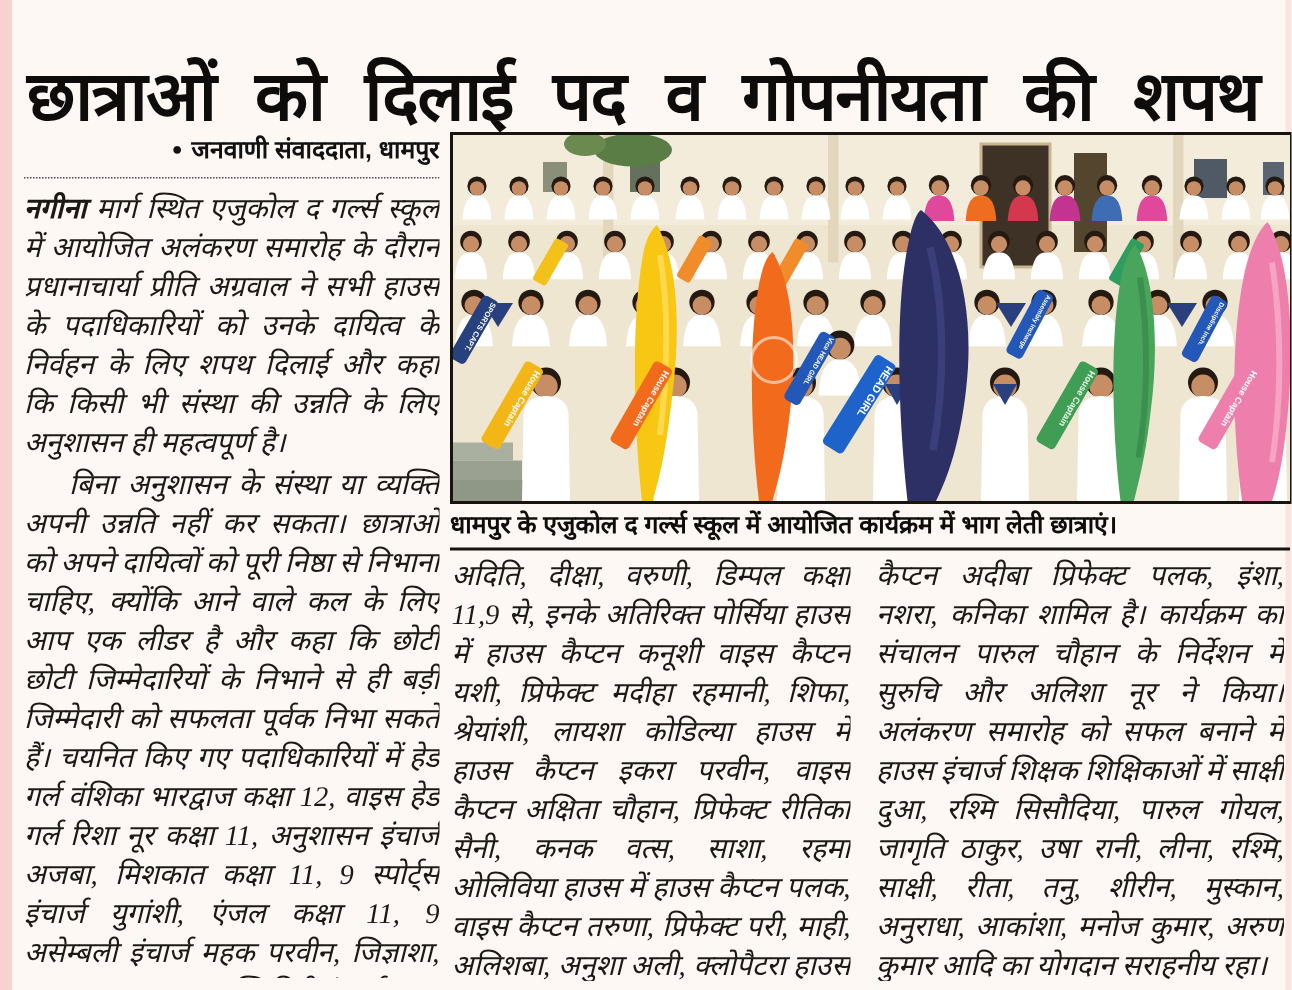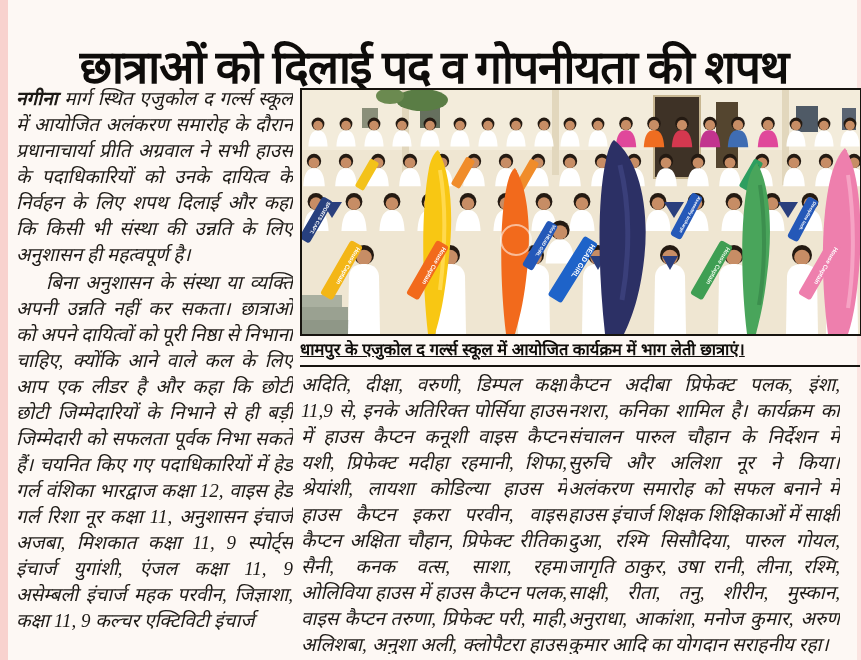--- a/index.html
+++ b/index.html
@@ -7,28 +7,28 @@
     width:861px;height:660px;position:relative;overflow:hidden;
     background:#fdf8f4;color:#161310;
     font-family:"Liberation Serif","DejaVu Serif",serif;
   }
   .edge-strip{position:absolute;left:0;top:0;width:8px;height:660px;background:#f8d2ce;}
   .edge-strip-r{position:absolute;right:0;top:0;width:4px;height:660px;background:#fbe3e0;}
 
   .headline{
     position:absolute;left:18px;top:4px;width:832px;
     font-size:46px;line-height:1.45;font-weight:bold;color:#0e0c0a;
-    text-align:center;white-space:nowrap;letter-spacing:-1px;
-    font-family:Liberation Serif, serif;
+    text-align:left;white-space:nowrap;letter-spacing:-1px;
+    font-family:Liberation Mono, monospace;
   }
 
   .col{position:absolute;text-align:justify;font-size:19px;line-height:26px;color:#1c1915;overflow:hidden;}
   .col-left{left:16px;top:86px;width:277px;height:566px;}
   .col-mid{left:301px;top:372px;width:266px;height:282px;}
-  .col-right{left:568px;top:372px;width:272px;height:282px;}
+  .col-right{left:584px;top:372px;width:272px;height:282px;}
 
   .byline{
     text-align:right;font-weight:bold;font-size:16.5px;color:#111;
     padding-bottom:5px;border-bottom:1px dotted #4a4a4a;margin-bottom:8px;
     font-family:"Liberation Sans","DejaVu Sans",sans-serif;
   }
   .byline .bullet{font-size:12px;vertical-align:2px;margin-right:6px;}
   .lead-word{font-weight:bold;}
   .para{margin:0 0 2px 0;font-style:italic;}
   .para.indent{text-indent:30px;}
@@ -37,33 +37,35 @@
     position:absolute;left:300px;top:88px;width:558px;height:244px;
     border:2px solid #17140f;background:#efe6d2;box-sizing:content-box;
   }
   .photo-frame svg{display:block;}
 
   .caption{
     position:absolute;left:300px;top:337px;width:560px;
     font-weight:bold;font-size:16.5px;color:#0f0d0a;
     padding-bottom:5px;border-bottom:2px solid #17140f;
     font-family:"Liberation Sans","DejaVu Sans",sans-serif;
-    text-decoration:underline;
   }
   svg text{font-family:"Liberation Sans","DejaVu Sans",sans-serif;}
 </style>
 </head>
 <body>
 
 <div class="edge-strip"></div>
 <div class="edge-strip-r"></div>
 
 <h1 class="headline">छात्राओं को दिलाई पद व गोपनीयता की शपथ</h1>
 
 <div class="col col-left">
+  <div class="byline">
+    <span class="bullet">●</span><span>जनवाणी संवाददाता, धामपुर</span>
+  </div>
   <p class="para"><span class="lead-word">नगीना</span><span> मार्ग स्थित एजुकोल द गर्ल्स स्कूल में आयोजित अलंकरण समारोह के दौरान प्रधानाचार्या प्रीति अग्रवाल ने सभी हाउस के पदाधिकारियों को उनके दायित्व के निर्वहन के लिए शपथ दिलाई और कहा कि किसी भी संस्था की उन्नति के लिए अनुशासन ही महत्वपूर्ण है।</span></p>
   <p class="para indent">बिना अनुशासन के संस्था या व्यक्ति अपनी उन्नति नहीं कर सकता। छात्राओं को अपने दायित्वों को पूरी निष्ठा से निभाना चाहिए, क्योंकि आने वाले कल के लिए आप एक लीडर है और कहा कि छोटी छोटी जिम्मेदारियों के निभाने से ही बड़ी जिम्मेदारी को सफलता पूर्वक निभा सकते हैं। चयनित किए गए पदाधिकारियों में हेड गर्ल वंशिका भारद्वाज कक्षा 12, वाइस हेड गर्ल रिशा नूर कक्षा 11, अनुशासन इंचार्ज अजबा, मिशकात कक्षा 11, 9 स्पोर्ट्स इंचार्ज युगांशी, एंजल कक्षा 11, 9 असेम्बली इंचार्ज महक परवीन, जिज्ञाशा, कक्षा 11, 9 कल्चर एक्टिविटी इंचार्ज</p>
 </div>
 
 <div class="photo-frame">
   <svg width="558" height="244" viewBox="0 0 558 244">
     <defs>
       <g id="gp">
         <circle cx="0" cy="-10" r="8" fill="#241a12"></circle>
         <circle cx="0" cy="-8" r="6" fill="#c78d65"></circle>

